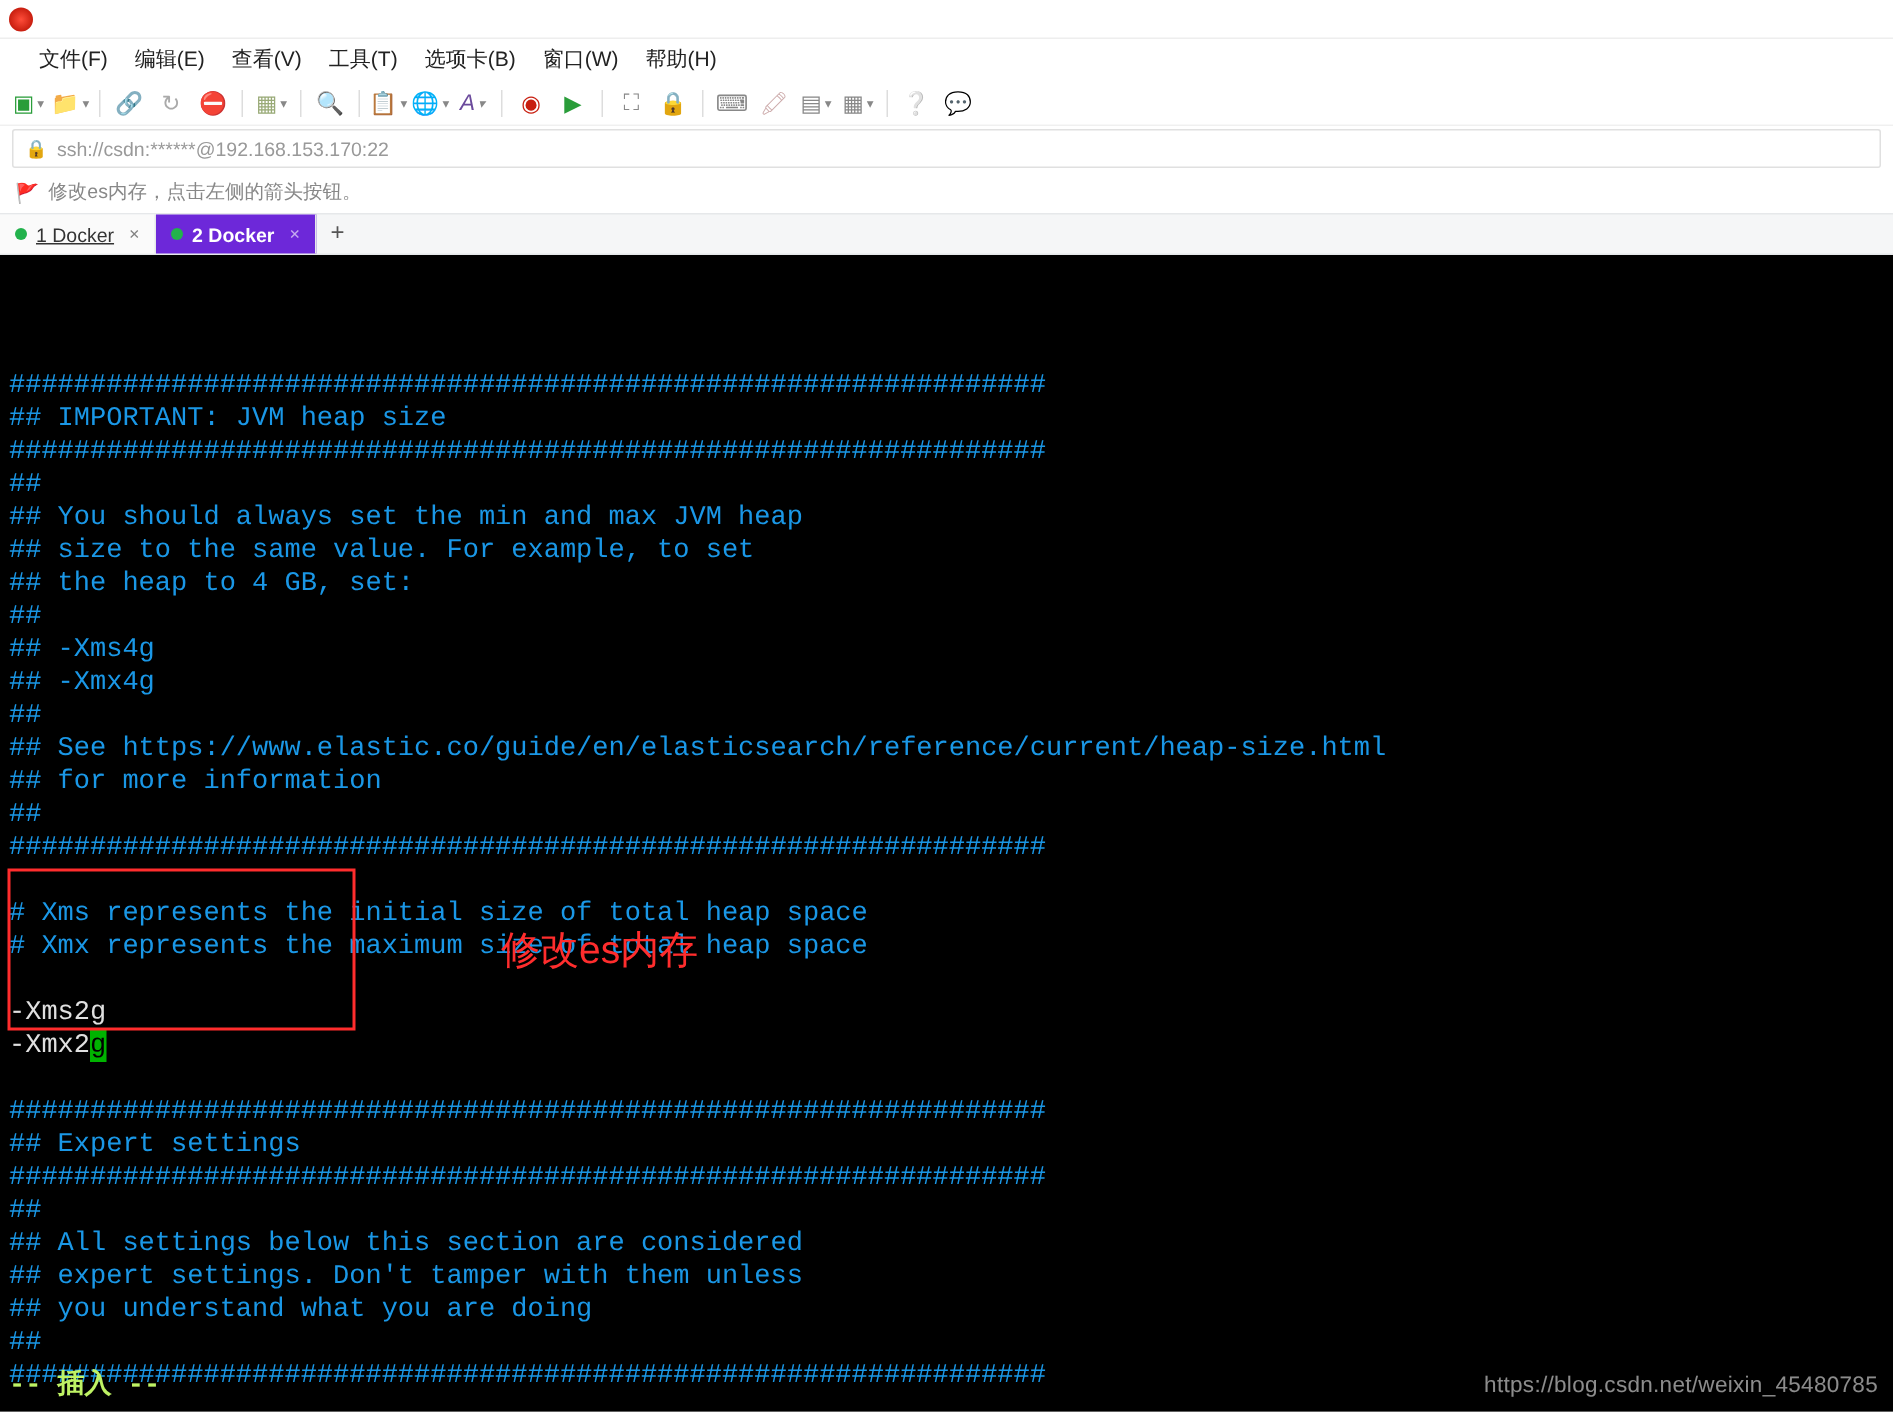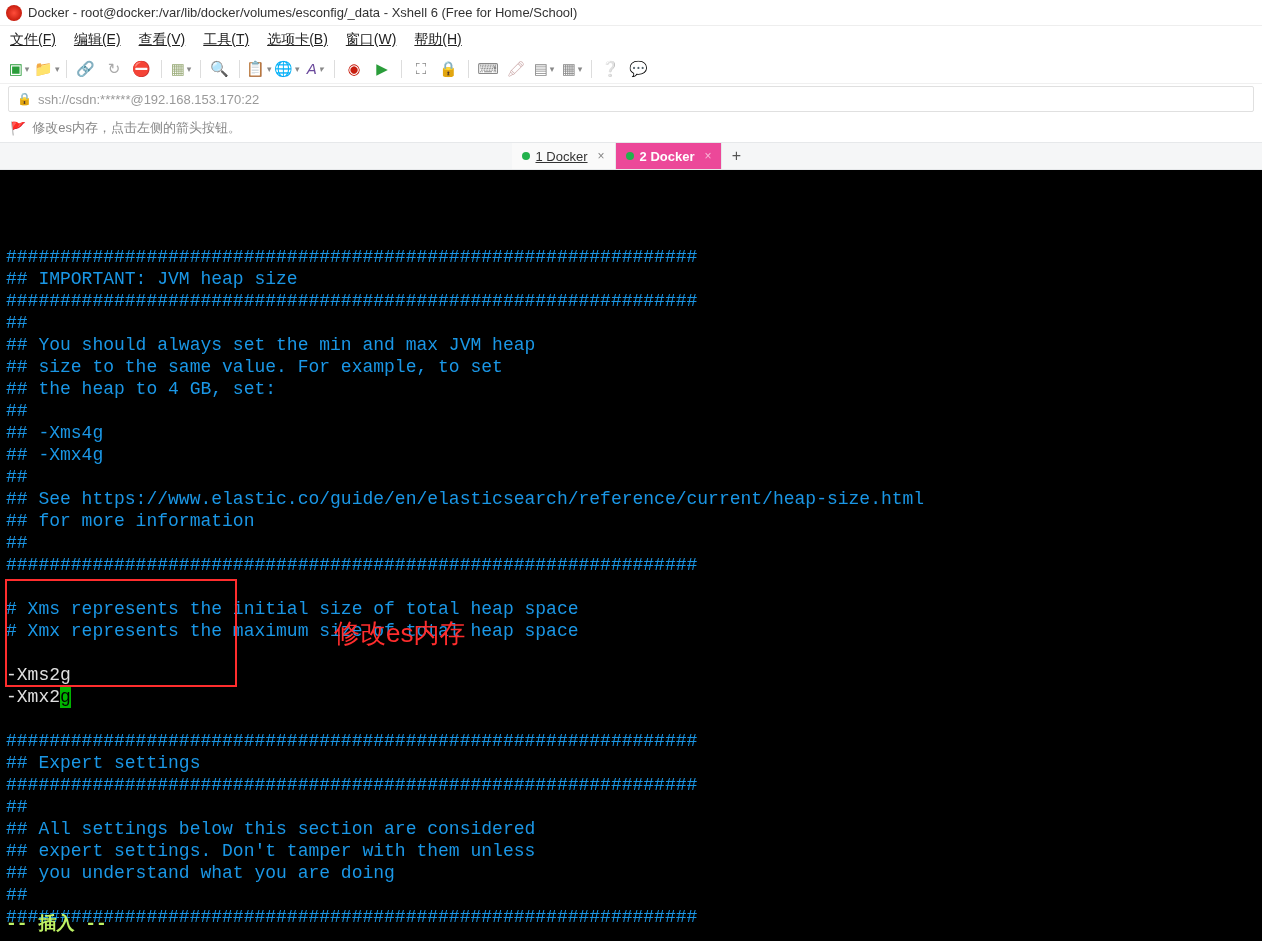--- a/index.html
+++ b/index.html
@@ -23,25 +23,24 @@
   }
   .titlebar .logo {
     width: 16px; height: 16px; margin-right: 6px;
     border-radius: 50%;
     background: radial-gradient(circle at 50% 50%, #ff4d3a 0%, #c81e0f 70%);
   }
   .menubar {
     display: flex;
     align-items: center;
     height: 28px;
-    padding: 0 10px;
+    padding: 0 26px;
     gap: 18px;
     font-size: 14px;
     color: #222;
-    text-decoration: underline;
   }
   .menubar span { cursor: default; }
   .toolbar {
     display: flex;
     align-items: center;
     height: 30px;
     padding: 2px 8px;
     gap: 6px;
     border-bottom: 1px solid rgba(0,0,0,0.06);
   }
@@ -72,32 +71,31 @@
     color: #888;
   }
   .hintbar .flagico { color: #d14; margin-right: 6px; }
   .tabstrip {
     display: flex;
     align-items: stretch;
     height: 28px;
     background: #f5f6f7;
     border-top: 1px solid #e6e8ea;
     border-bottom: 1px solid #e6e8ea;
-    justify-content: center;
   }
   .tab {
     display: flex; align-items: center;
     padding: 0 10px;
     font-size: 13px;
     border-right: 1px solid #e6e8ea;
     gap: 6px;
     cursor: pointer;
   }
   .tab.inactive { background: #fafafa; color: #333; }
-  .tab.active { background: #ec4899; color: #fff; }
+  .tab.active { background: #6d28d9; color: #fff; }
   .dot { width: 8px; height: 8px; border-radius: 50%; background: #22b24c; }
   .tab .close { font-size: 12px; opacity: 0.6; margin-left: 4px; }
   .newtab {
     width: 28px; display: flex; align-items: center; justify-content: center;
     color: #555; font-size: 16px; cursor: pointer;
   }
   .terminal {
     background: #000;
     color: #1a97e6;
     font-family: "Courier New", Consolas, monospace;
@@ -145,21 +143,20 @@
     font-family: Arial, sans-serif;
     font-size: 15px;
     letter-spacing: 0.2px;
   }
 </style>
 </head>
 <body>
 
 <div class="titlebar">
   <div class="logo"></div>
-  <span>Docker - root@docker:/var/lib/docker/volumes/esconfig/_data - Xshell 6 (Free for Home/School)</span>
 </div>
 
 <div class="menubar">
   <span>文件(F)</span>
   <span>编辑(E)</span>
   <span>查看(V)</span>
   <span>工具(T)</span>
   <span>选项卡(B)</span>
   <span>窗口(W)</span>
   <span>帮助(H)</span>
@@ -218,13 +215,14 @@
     <span class="close">×</span>
   </div>
   <div class="newtab">+</div>
 </div>
 
 <div class="terminal">
   <div id="term-lines"><div class="tline"></div><div class="tline">################################################################</div><div class="tline">## IMPORTANT: JVM heap size</div><div class="tline">################################################################</div><div class="tline">##</div><div class="tline">## You should always set the min and max JVM heap</div><div class="tline">## size to the same value. For example, to set</div><div class="tline">## the heap to 4 GB, set:</div><div class="tline">##</div><div class="tline">## -Xms4g</div><div class="tline">## -Xmx4g</div><div class="tline">##</div><div class="tline">## See https://www.elastic.co/guide/en/elasticsearch/reference/current/heap-size.html</div><div class="tline">## for more information</div><div class="tline">##</div><div class="tline">################################################################</div><div class="tline"></div><div class="tline"># Xms represents the initial size of total heap space</div><div class="tline"># Xmx represents the maximum size of total heap space</div><div class="tline"></div><div class="tline white">-Xms2g</div><div class="tline white"><span>-Xmx2</span><span class="cursorcell">g</span></div><div class="tline"></div><div class="tline">################################################################</div><div class="tline">## Expert settings</div><div class="tline">################################################################</div><div class="tline">##</div><div class="tline">## All settings below this section are considered</div><div class="tline">## expert settings. Don't tamper with them unless</div><div class="tline">## you understand what you are doing</div><div class="tline">##</div><div class="tline">################################################################</div></div>
   <div class="highlight-box"></div>
   <div class="annot">修改es内存</div>
   <div class="mode">-- 插入 --</div>
+  <div class="watermark">https://blog.csdn.net/weixin_45480785</div>
 </div>
 
 </body></html>

